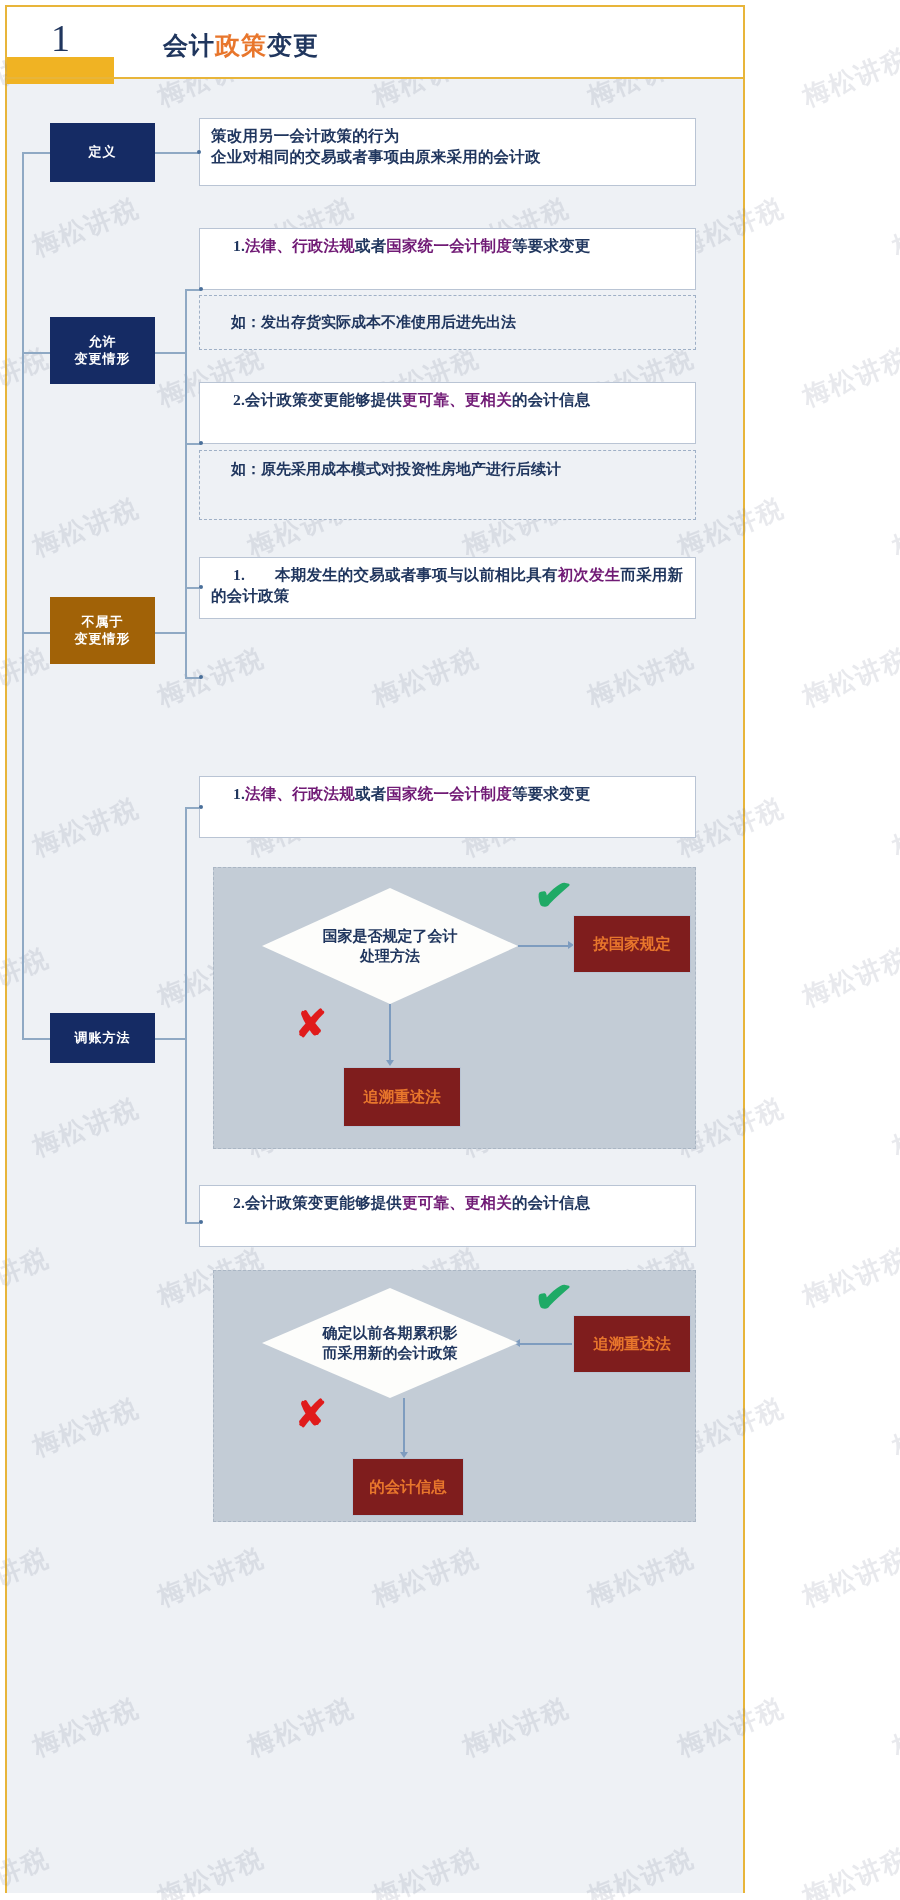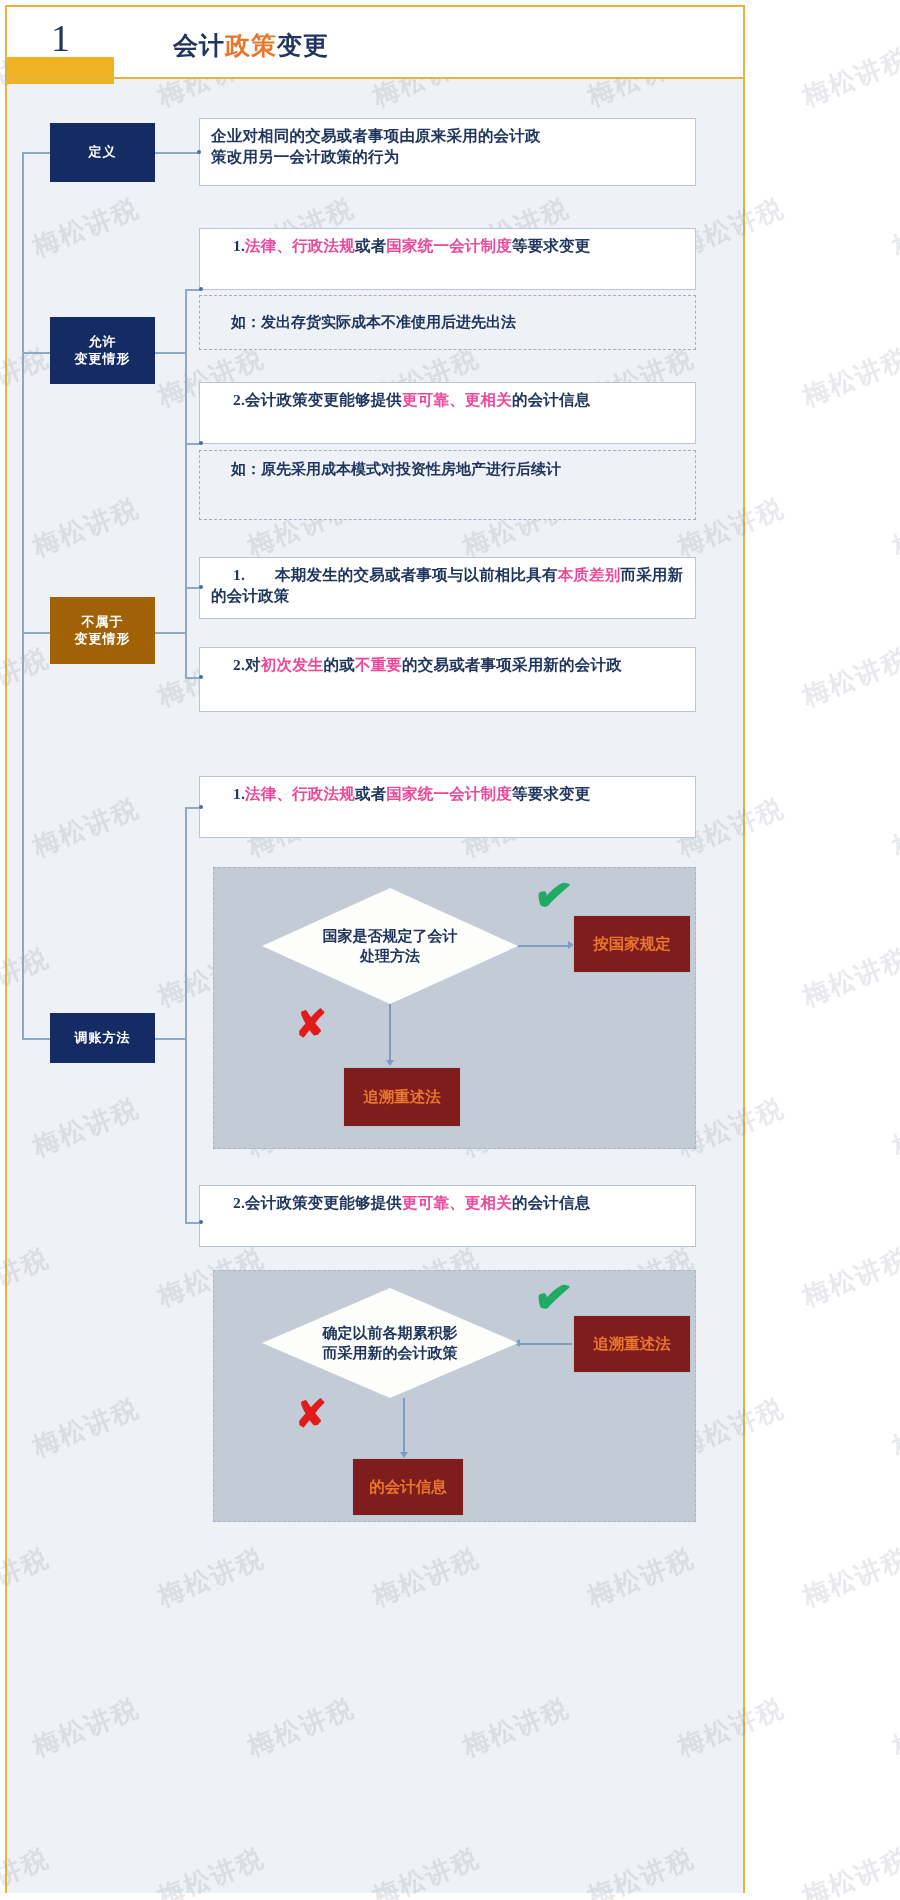--- a/index.html
+++ b/index.html
@@ -34,21 +34,21 @@
   }
   .hdr-accent{
     position:absolute;left:0px;top:50px;width:107px;height:27px;background:#f0b323;z-index:3;
   }
   .hdr-num{
     position:absolute;left:44px;top:12px;
     font-size:38px;font-weight:400;color:#20365e;
     font-family:"Liberation Serif",serif;z-index:7;line-height:1;
   }
   .hdr-title{
-    position:absolute;left:166px;top:22px;
+    position:absolute;left:156px;top:22px;
     font-size:25px;font-weight:700;color:#20365e;letter-spacing:1px;z-index:7;
   }
   .hdr-title .hl{color:#e8762c;}
   .hdr-rule{
     position:absolute;left:7px;top:77px;width:736px;height:2px;background:#e8b53a;z-index:6;
   }
   
   .body-bg{
     position:absolute;left:7px;top:79px;width:736px;height:1814px;
     background:#eef1f5;z-index:1;
@@ -62,21 +62,21 @@
     text-align:center;font-size:13px;font-weight:700;line-height:1.25;
     letter-spacing:1px;
   }
   .lbl.orange{background:#a16207;}
 
   .txtbox{
     background:#ffffff;border:1px solid #b9c4d4;
     color:#20365e;font-size:15.5px;font-weight:700;line-height:1.35;
     padding:7px 10px 7px 11px;letter-spacing:.2px;
   }
-  .txtbox .o{color:#ec4899;}
+  .txtbox .o{color:#701a75;}
   .txtbox .ind{display:inline-block;width:22px;}
 
   .dashbox{
     background:#eef1f5;border:1px dashed #9fb0c6;
     color:#20365e;font-size:15px;font-weight:700;line-height:1.4;
     padding:8px 10px 8px 11px;
   }
 
   
   .ln{position:absolute;background:#8fa9c4;z-index:7;}
@@ -147,22 +147,22 @@
   <div class="ln lnh" style="left:22px;top:632px;width:28px;"></div>
   <div class="ln lnh" style="left:22px;top:1038px;width:28px;"></div>
 
   <div class="node lbl" style="left:50px;top:123px;width:105px;height:59px;">
     <span>定义</span>
   </div>
   <div class="ln lnh" style="left:155px;top:152px;width:44px;"></div>
   <div class="dot" style="left:197px;top:150px;"></div>
 
   <div class="node txtbox" style="left:199px;top:118px;width:497px;height:68px;">
+    <div>策改用另一会计政策的行为</div>
     <div>企业对相同的交易或者事项由原来采用的会计政</div>
-    <div>策改用另一会计政策的行为</div>
   </div>
 
   <div class="node lbl" style="left:50px;top:317px;width:105px;height:67px;">
     <div>
       <div>允许</div>
       <div>变更情形</div>
     </div>
   </div>
 
   <div class="ln lnh" style="left:155px;top:352px;width:30px;"></div>
@@ -200,29 +200,24 @@
   </div>
   <div class="ln lnh" style="left:155px;top:632px;width:30px;"></div>
   <div class="ln lnv" style="left:185px;top:588px;height:90px;"></div>
   <div class="ln lnh" style="left:185px;top:587px;width:16px;"></div>
   <div class="dot" style="left:199px;top:585px;"></div>
   <div class="ln lnh" style="left:185px;top:677px;width:16px;"></div>
   <div class="dot" style="left:199px;top:675px;"></div>
 
   <div class="node txtbox" style="left:199px;top:557px;width:497px;height:62px;">
     <div>
-      <span class="ind"></span><span>1.</span><span style="display:inline-block;width:30px;"></span><span>本期发生的交易或者事项与以前相比具有</span><span class="o">本质差别</span><span>而采用新的会计政策</span>
-    </div>
-  </div>
-
-  <div class="node txtbox" style="left:199px;top:647px;width:497px;height:65px;">
-    <div>
-      <span class="ind"></span><span>2.</span><span>对</span><span class="o">初次发生</span><span>的或</span><span class="o">不重要</span><span>的交易或者事项采用新的会计政</span>
-    </div>
-  </div>
+      <span class="ind"></span><span>1.</span><span style="display:inline-block;width:30px;"></span><span>本期发生的交易或者事项与以前相比具有</span><span class="o">初次发生</span><span>而采用新的会计政策</span>
+    </div>
+  </div>
+
 
   <div class="node lbl" style="left:50px;top:1013px;width:105px;height:50px;">
     <span>调账方法</span>
   </div>
   <div class="ln lnh" style="left:155px;top:1038px;width:30px;"></div>
   <div class="ln lnv" style="left:185px;top:808px;height:415px;"></div>
   <div class="ln lnh" style="left:185px;top:807px;width:16px;"></div>
   <div class="dot" style="left:199px;top:805px;"></div>
   <div class="ln lnh" style="left:185px;top:1222px;width:16px;"></div>
   <div class="dot" style="left:199px;top:1220px;"></div>

